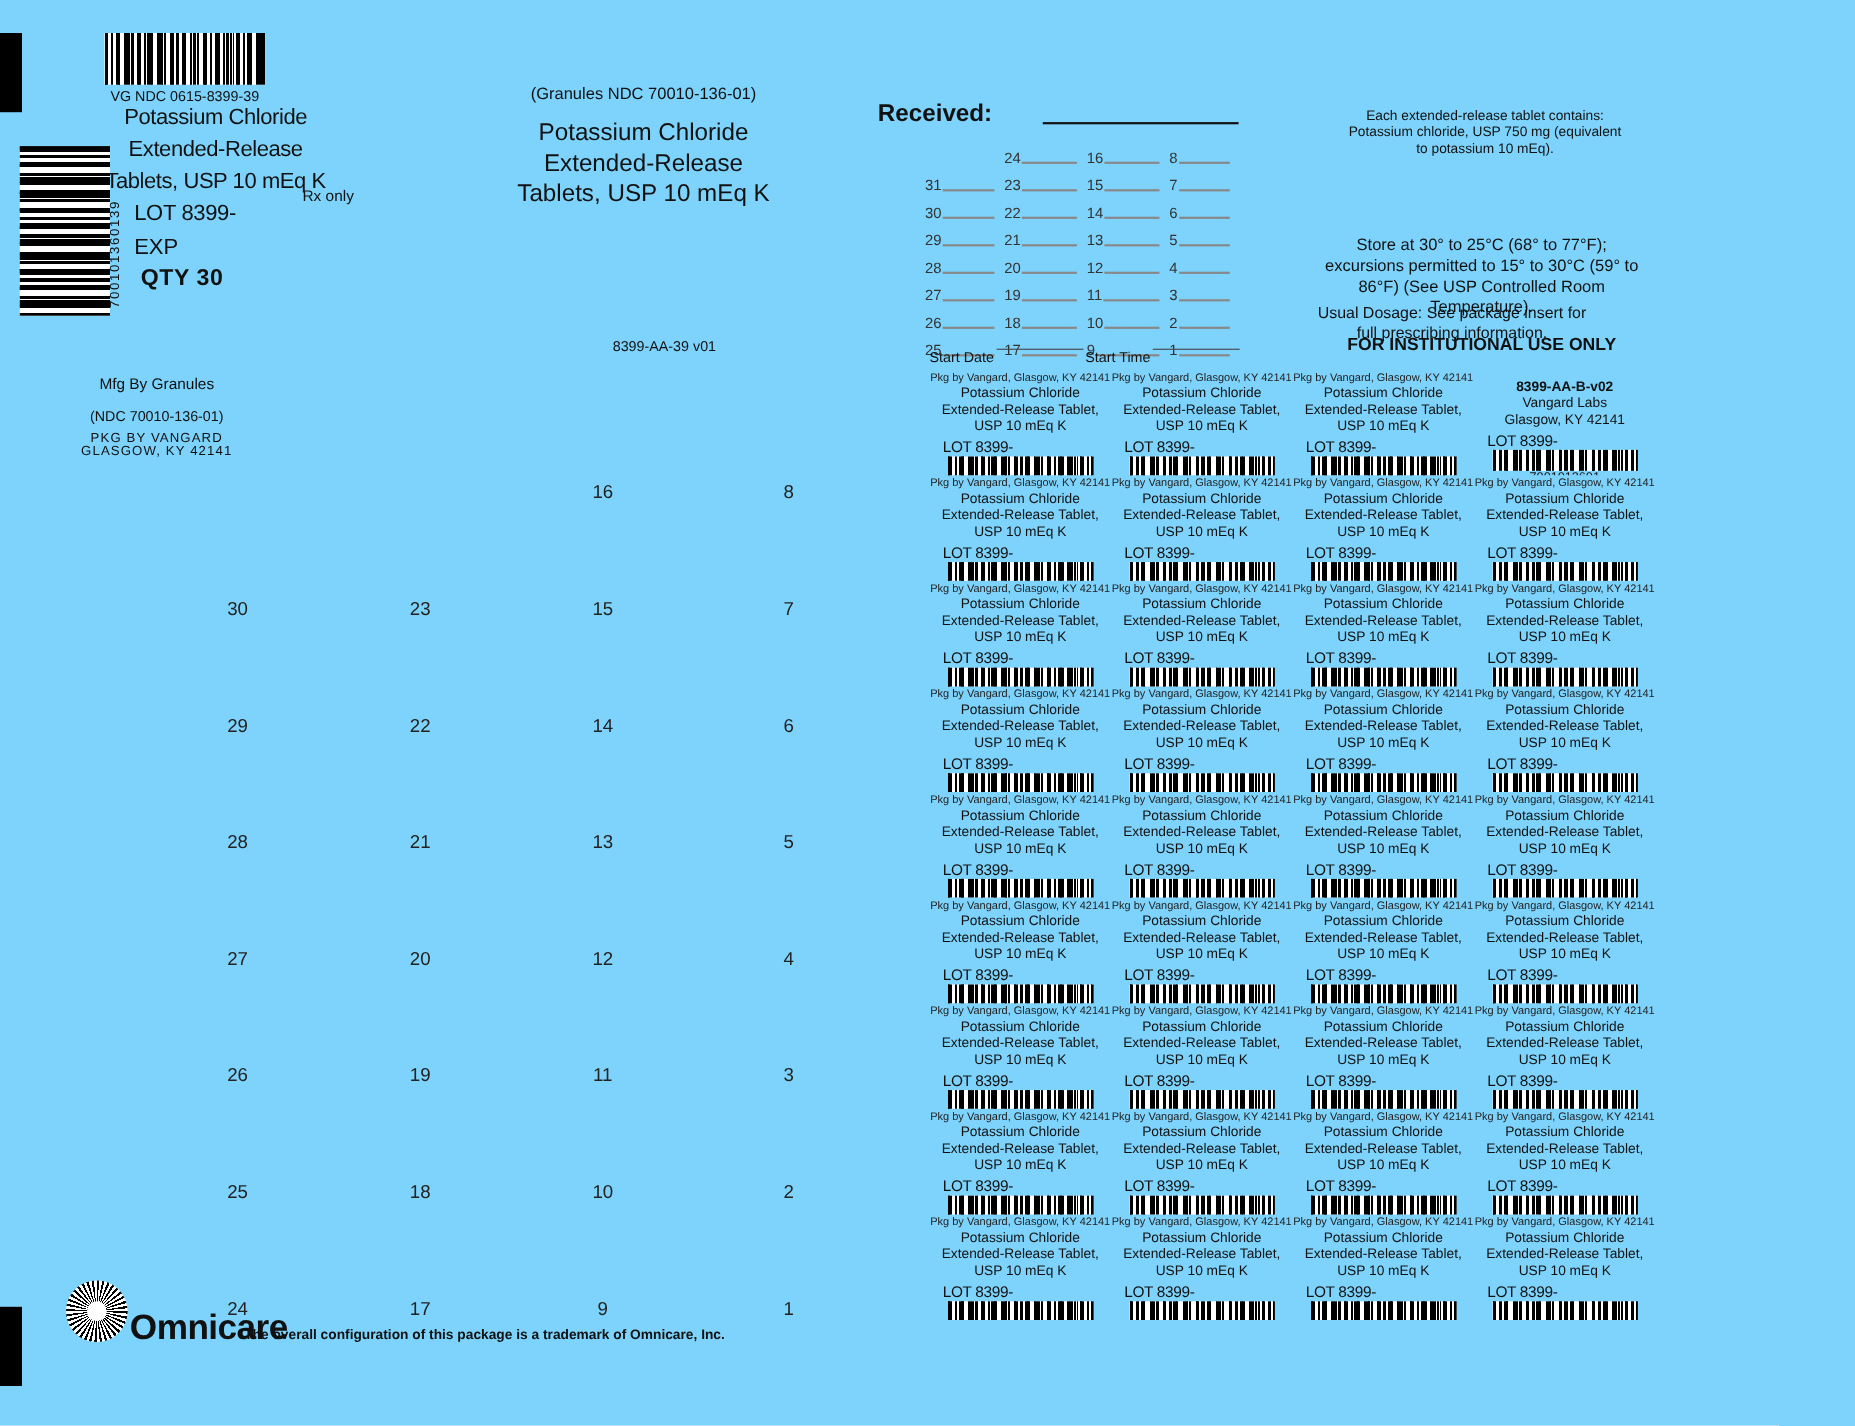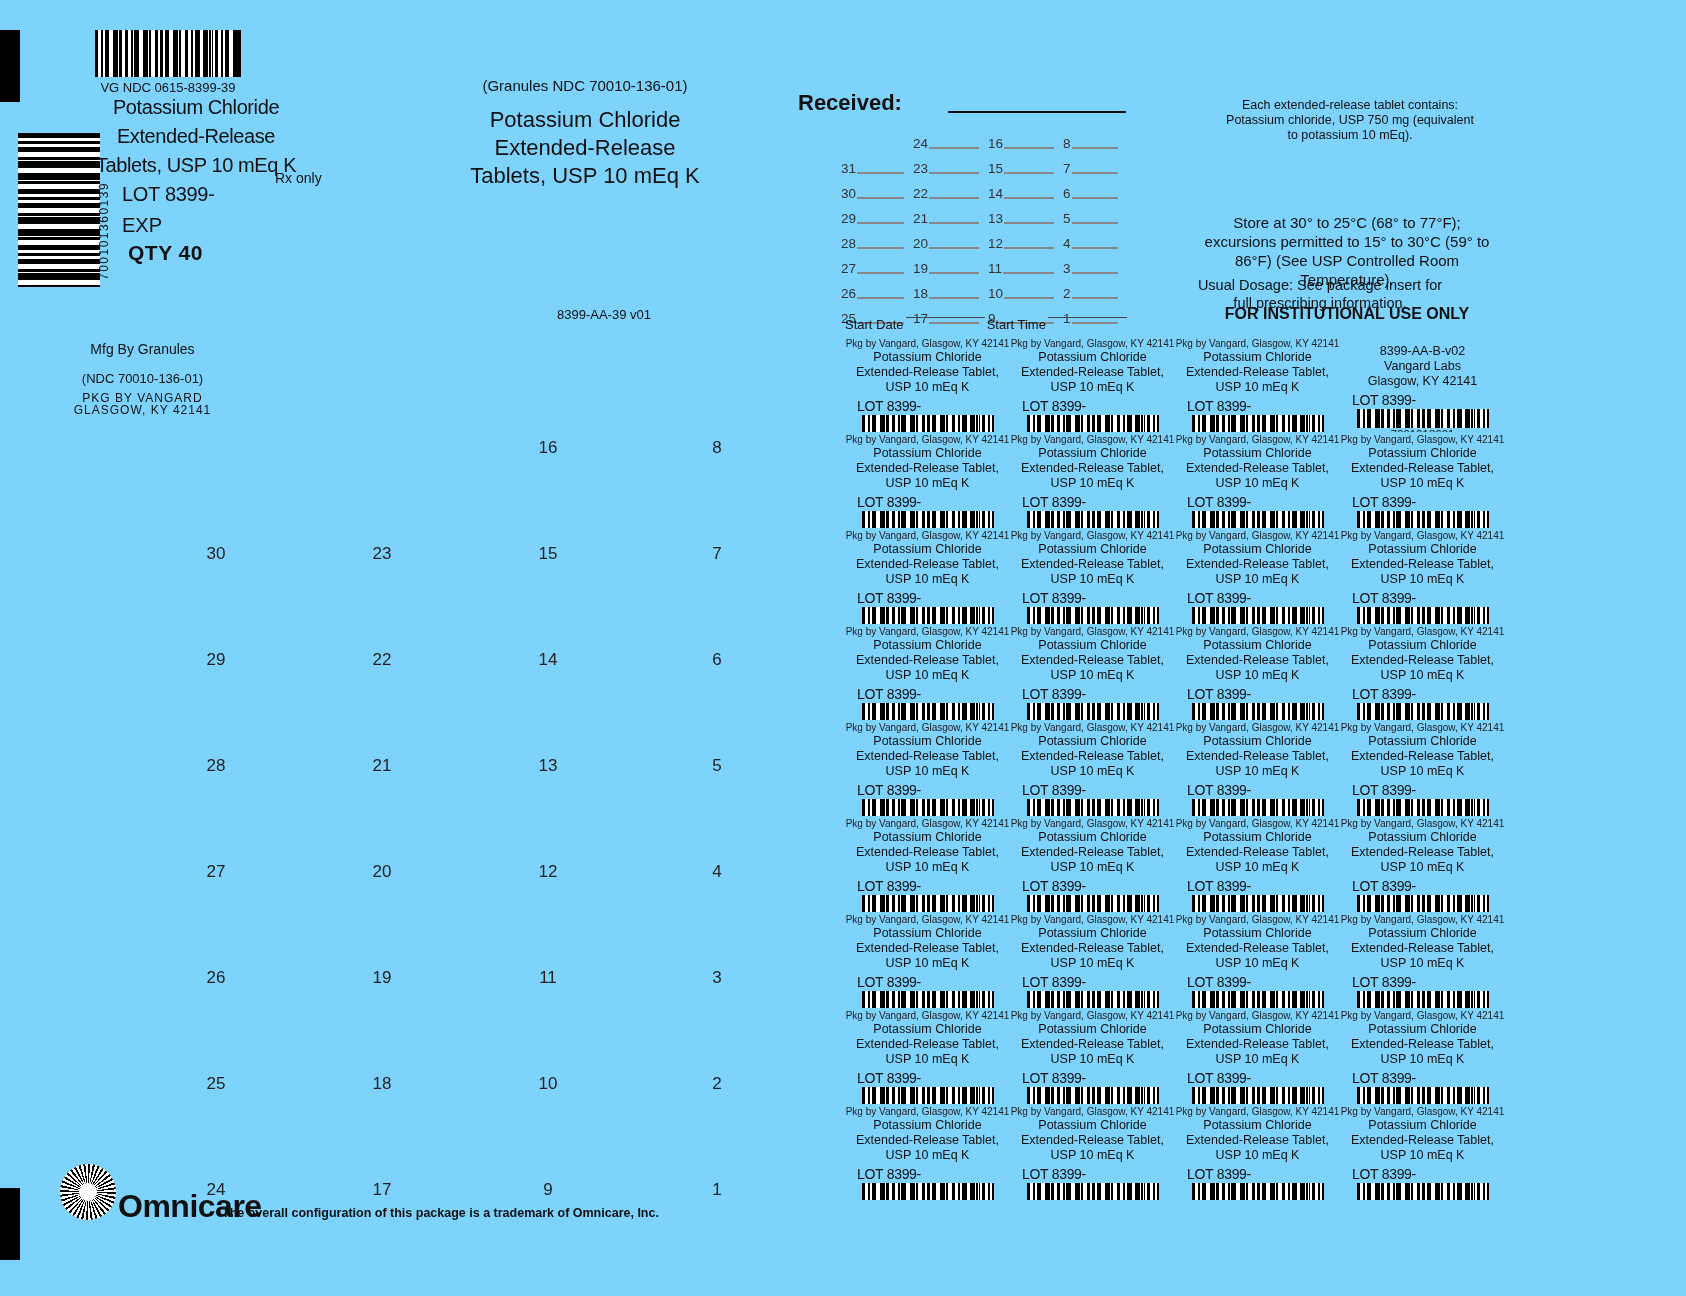--- a/index.html
+++ b/index.html
@@ -68,21 +68,21 @@
   #dosage-text{left:1195px;top:276px;width:250px;font-size:14.5px;line-height:18px;}
   #institutional-text{left:1203px;top:305px;width:288px;font-size:16px;font-weight:bold;}
 
   
   #label-grid{left:845px;top:336px;display:grid;grid-template-columns:repeat(4,165px);
               grid-auto-rows:96px;}
   .lbl-cell{text-align:center;overflow:hidden;}
   .lbl-head-small{font-size:10px;line-height:12px;padding-top:2px;color:#222;}
   .lbl-head-line{font-size:12.5px;line-height:15px;color:#111;}
   .lbl-head-special{font-size:12.5px;line-height:15px;color:#111;}
-  .lbl-head-special:first-child{margin-top:8px;}
+  .lbl-head-special:first-child{margin-top:8px;font-weight:bold;}
   .lbl-lot{text-align:left;margin:3px 0 0 12px;font-size:14px;letter-spacing:-0.3px;}
   .lbl-barcode{width:132px;height:19px;margin:1px auto 0 auto;}
   .lbl-code{font-size:11.5px;line-height:12px;}
 </style>
 </head>
 <body>
 
 <div id="page">
 
   <div class="regmark" style="top:30px;"></div>
@@ -93,21 +93,21 @@
 
   <div class="abs ctr" id="left-title">
     <div>Potassium Chloride</div>
     <div>Extended-Release</div>
     <div>Tablets, USP 10 mEq K</div>
   </div>
 
   <div class="abs" id="rx-only">Rx only</div>
   <div class="abs" id="lot-line">LOT 8399-</div>
   <div class="abs" id="exp-line">EXP</div>
-  <div class="abs" id="qty-line">QTY 40</div>
+  <div class="abs" id="qty-line">QTY 30</div>
 
   <div class="abs bc-v" id="side-barcode"></div>
   <div class="abs" id="side-number">700101360139</div>
 
   <div class="abs ctr" id="mfg-by">Mfg By Granules</div>
   <div class="abs ctr" id="ndc-text">(NDC 70010-136-01)</div>
   <div class="abs ctr" id="pkg-by-1">PKG BY VANGARD</div>
   <div class="abs ctr" id="pkg-by-2">GLASGOW, KY 42141</div>
 
   <div class="abs" id="card-grid" style="inset:0;">

